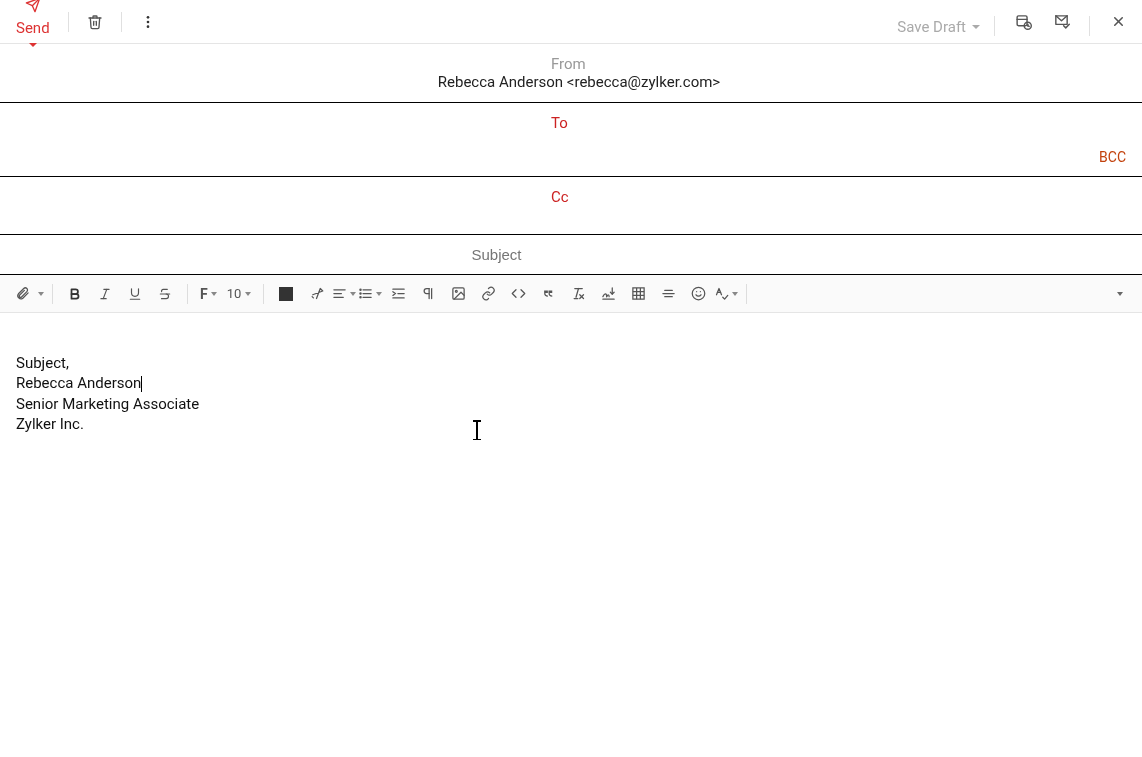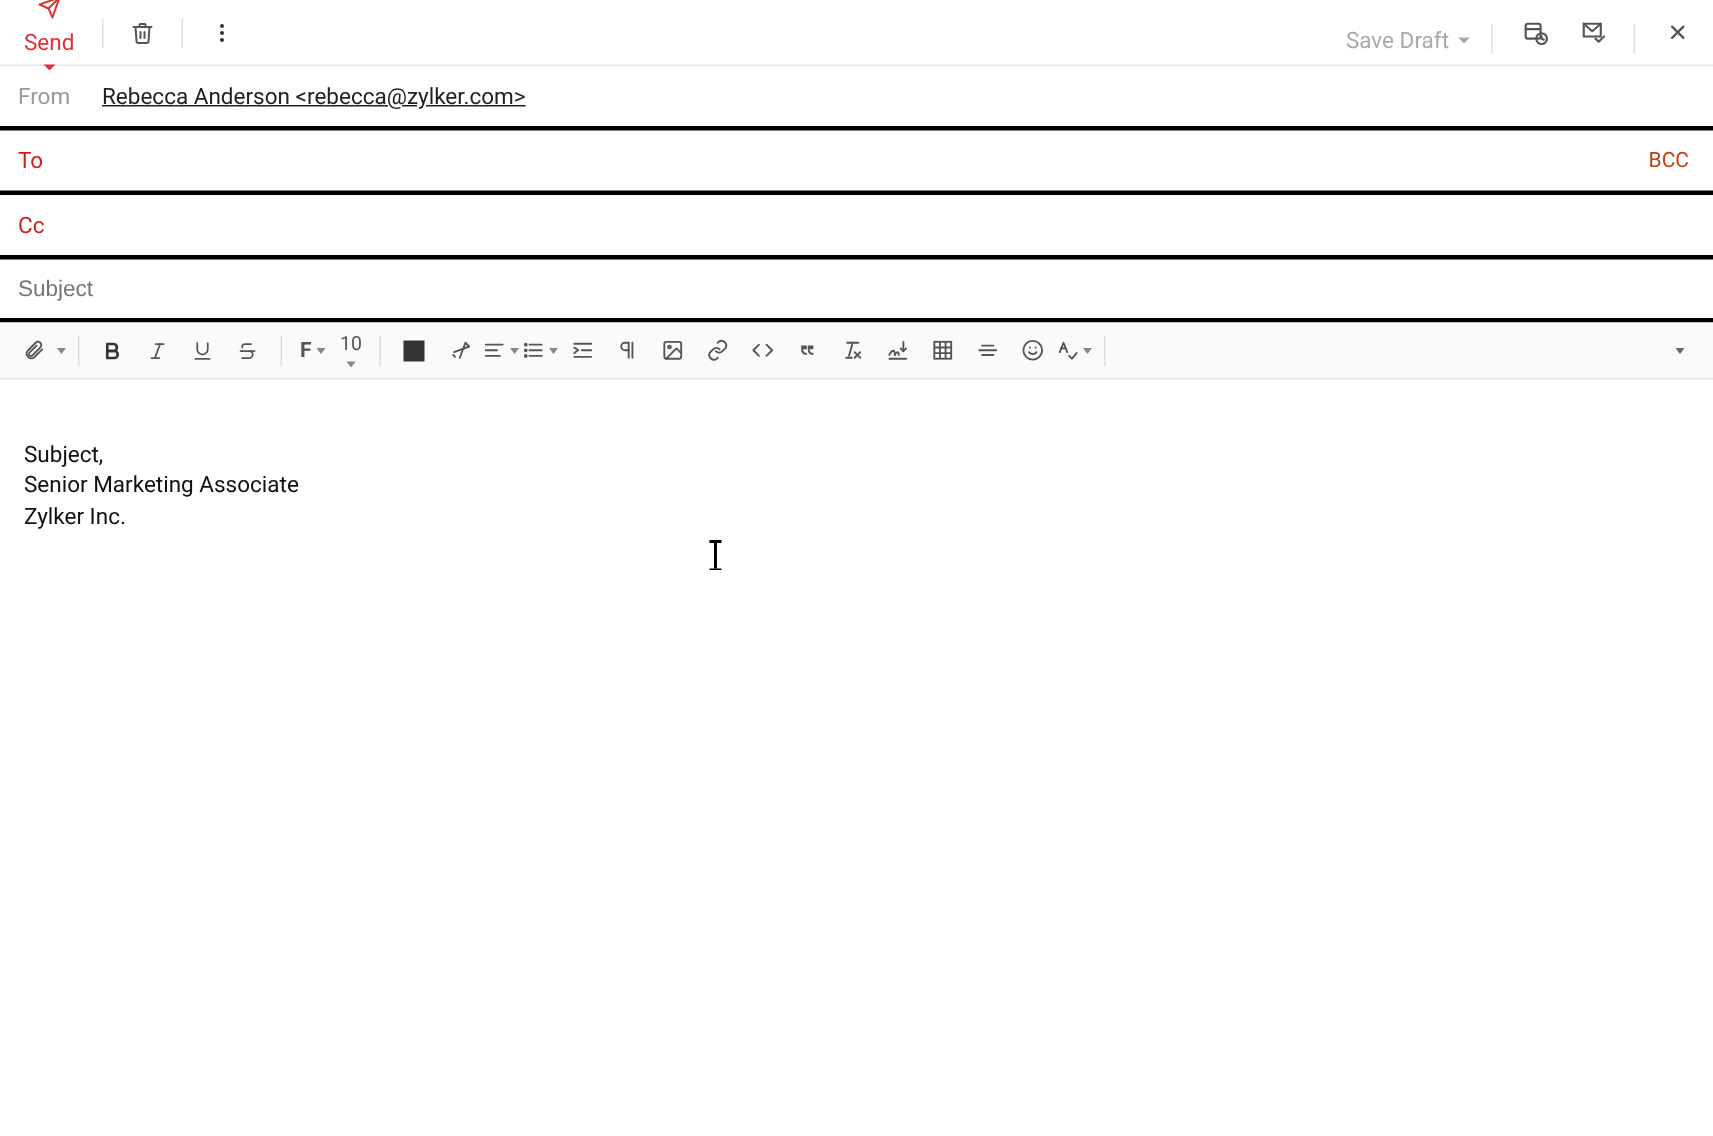--- a/index.html
+++ b/index.html
@@ -69,34 +69,34 @@
   border-left: 4px solid transparent;
   border-right: 4px solid transparent;
   border-top: 4px solid #aaa;
 }
 
 
 .field-row {
   display: flex;
   align-items: center;
   padding: 11px 12px;
-  border-bottom: 3px solid #000000;
+  border-bottom: 1px solid #000000;
   font-size: 15px;
+  flex-direction: column;
 }
 .field-label {
   color: #999;
   min-width: 40px;
 }
 .field-label.red {
   color: #c22;
 }
 .field-value {
   color: #222;
   margin-left: 16px;
-  text-decoration: underline;
 }
 .field-row input {
   border: none;
   outline: none;
   font-size: 15px;
   flex: 1;
   color: #333;
   background: transparent;
 }
 .bcc-label {
@@ -128,21 +128,20 @@
   border-radius: 2px;
 }
 .fmt-sep { width: 1px; height: 20px; background: #ddd; margin: 0 6px; }
 .font-size-box {
   display: flex;
   align-items: center;
   gap: 4px;
   padding: 0 4px;
   color: #555;
   font-size: 13px;
-  flex-direction: column;
 }
 .caret-small {
   width: 0; height: 0;
   border-left: 3px solid transparent;
   border-right: 3px solid transparent;
   border-top: 4px solid #888;
 }
 .color-swatch {
   width: 14px; height: 14px;
   background: #333;
@@ -491,16 +490,17 @@
   </div>
   <div class="fmt-sep"></div>
 
   <div class="fmt-btn fmt-right">
       <span class="caret-small" style="border-top-color:#666;"></span>
     </div>
 </div>
 
 <div class="compose-body">
   <div>Subject,</div>
+  <div><span>Rebecca Anderson</span><span class="text-cursor"></span></div>
   <div>Senior Marketing Associate</div>
   <div>Zylker Inc.</div>
   <div class="floating-cursor"></div>
 </div>
 
 </body></html>

